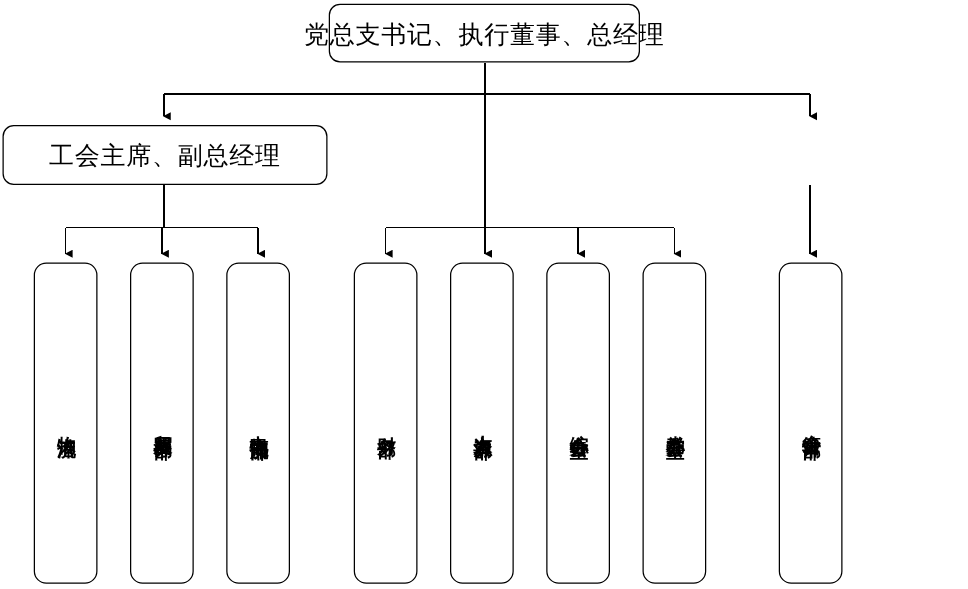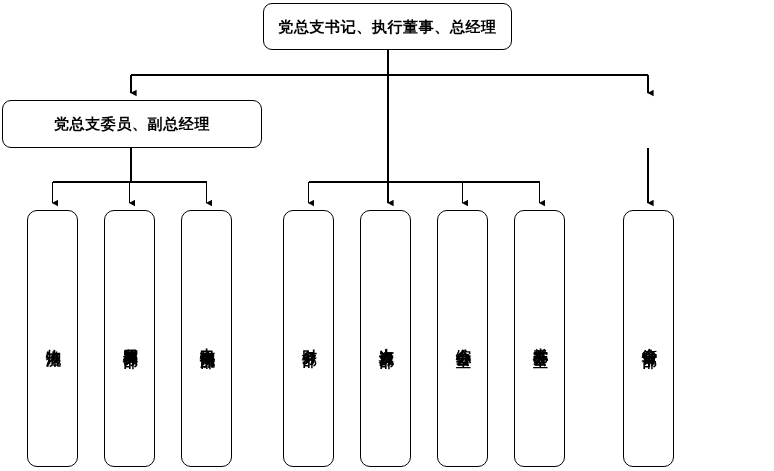--- a/index.html
+++ b/index.html
@@ -33,22 +33,22 @@
     display: flex;
     align-items: center;
     justify-content: center;
     color: #000000;
   }
   .node-horizontal {
     border-radius: 9px;
     padding: 0 10px;
   }
   .node-horizontal .node-label {
-    font-size: 15px;
-    font-weight: 700;
+    font-size: 20px;
+    font-weight: 400;
     letter-spacing: 0.6px;
     line-height: 1.2;
     white-space: nowrap;
   }
   .node-vertical {
     border-radius: 10px;
   }
   .node-vertical .node-label {
     font-size: 15px;
     font-weight: 700;
@@ -93,21 +93,21 @@
 
       <path d="M 648 148 L 648 203" marker-end="url(#arrowhead)"></path>
     </g>
   </svg>
 
   <div class="node node-horizontal" style="left:263px; top:3px; width:249px; height:47px;">
     <span class="node-label">党总支书记、执行董事、总经理</span>
   </div>
 
   <div class="node node-horizontal" style="left:2px; top:100px; width:260px; height:48px;">
-    <span class="node-label">党总支委员、副总经理</span>
+    <span class="node-label">工会主席、副总经理</span>
   </div>
 
 
   <div class="node node-vertical" style="left:27px; top:210px; width:51px; height:257px;">
     <span class="node-label">物流港</span>
   </div>
 
   <div class="node node-vertical" style="left:104px; top:210px; width:51px; height:257px;">
     <span class="node-label">贸易服务部</span>
   </div>

